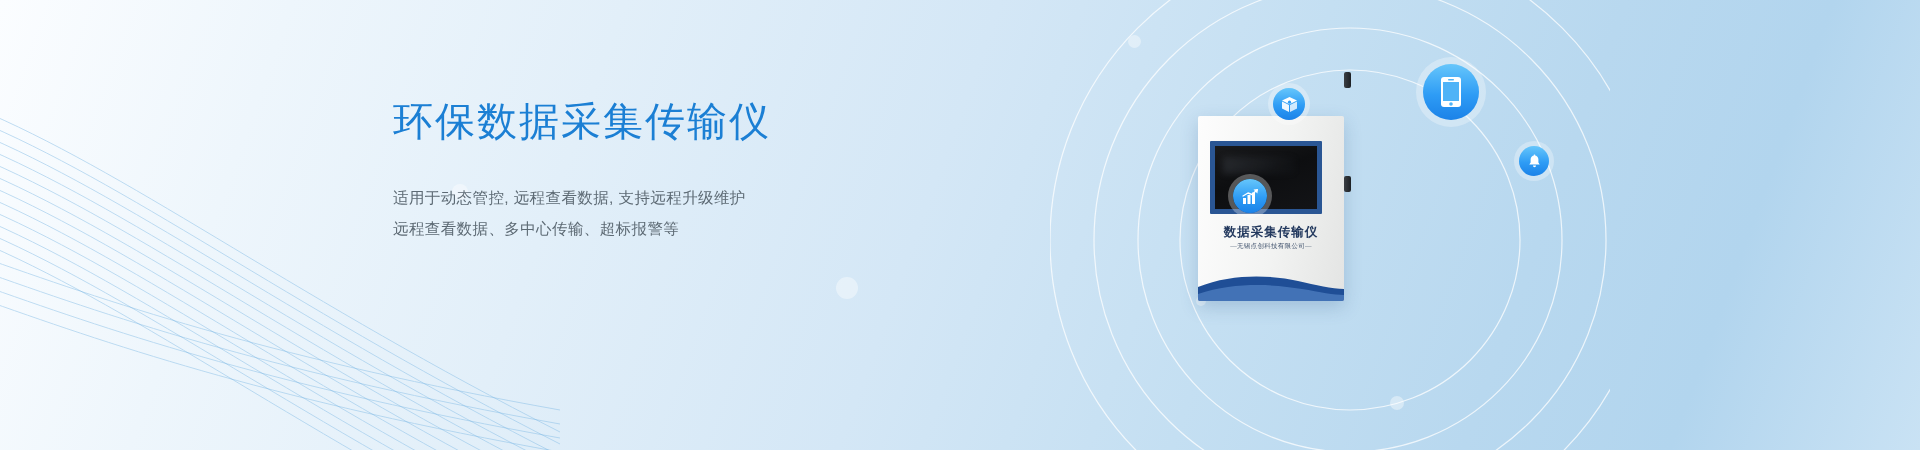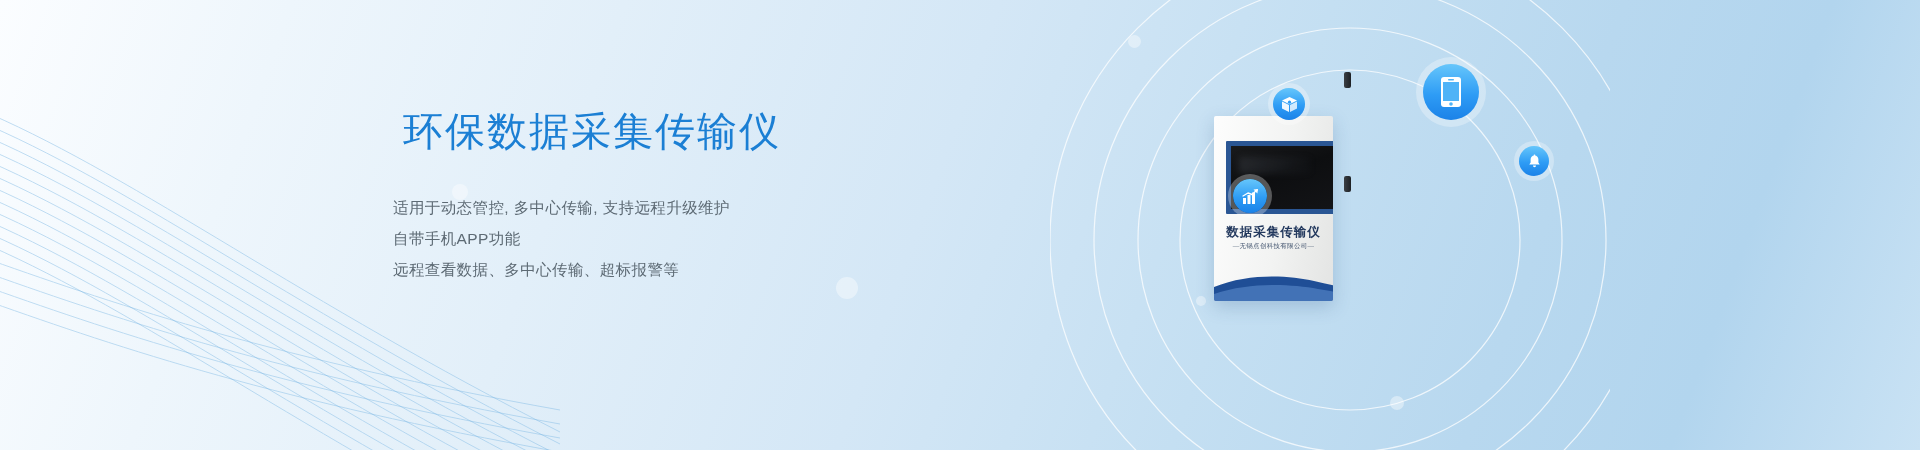--- a/index.html
+++ b/index.html
@@ -59,21 +59,21 @@
     left: 393px;
     top: 96px;
     width: 620px;
   }
   .headline {
     font-size: 40px;
     line-height: 50px;
     letter-spacing: 2px;
     color: #1b7fd4;
     font-weight: 400;
-    margin: 10px;
+    margin: 0;
     white-space: nowrap;
   }
   .sub-list {
     margin: 0;
     padding: 0;
     list-style: none;
     margin-top: 36px;
   }
   .sub-list li {
     font-size: 15.5px;
@@ -86,23 +86,23 @@
   
   .device-area {
     position: absolute;
     left: 1180px;
     top: 30px;
     width: 440px;
     height: 400px;
   }
   .device {
     position: absolute;
-    left: 34px;
+    left: 18px;
     top: 86px;
-    width: 119px;
+    width: 146px;
     height: 185px;
     background: linear-gradient(100deg, #fdfdfd 0%, #f2f3f2 55%, #e3e4e3 100%);
     box-shadow: 0 6px 18px rgba(40,80,130,0.22);
     border-radius: 2px;
     overflow: hidden;
   }
   .device-screen-frame {
     position: absolute;
     left: 12px;
     top: 25px;
@@ -226,22 +226,21 @@
 
   <div class="bubble" style="left:452px; top:184px; width:16px; height:16px;"></div>
   <div class="bubble" style="left:836px; top:277px; width:22px; height:22px;"></div>
   <div class="bubble" style="left:1128px; top:35px; width:13px; height:13px;"></div>
   <div class="bubble" style="left:1196px; top:296px; width:10px; height:10px;"></div>
   <div class="bubble" style="left:1390px; top:396px; width:14px; height:14px;"></div>
 
   <div class="text-block">
     <h1 class="headline">环保数据采集传输仪</h1>
     <ul class="sub-list">
-      <li>适用于动态管控, 多中心传输, 支持远程升级维护</li>
-      <li>自带手机APP功能</li>
+      <li>适用于动态管控, 远程查看数据, 支持远程升级维护</li>
       <li>远程查看数据、多中心传输、超标报警等</li>
     </ul>
   </div>
 
   <div class="device-area">
 
     <div class="device">
       <div class="device-screen-frame">
         <div class="device-screen"></div>
       </div>

